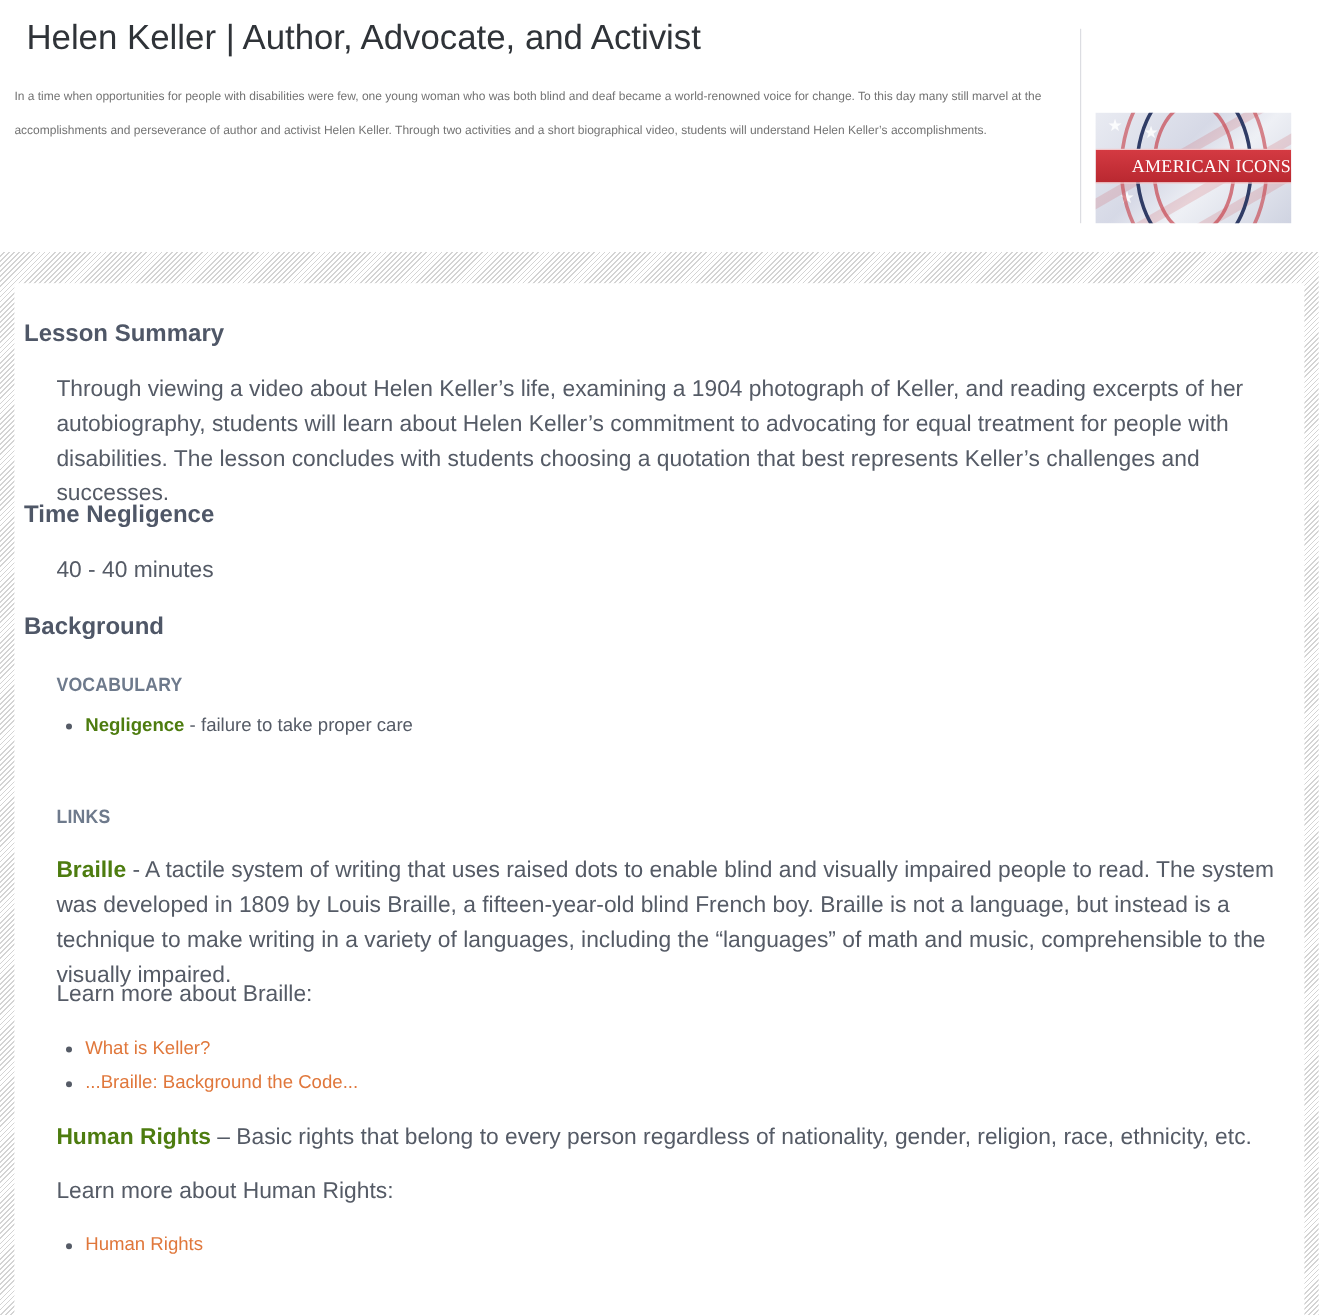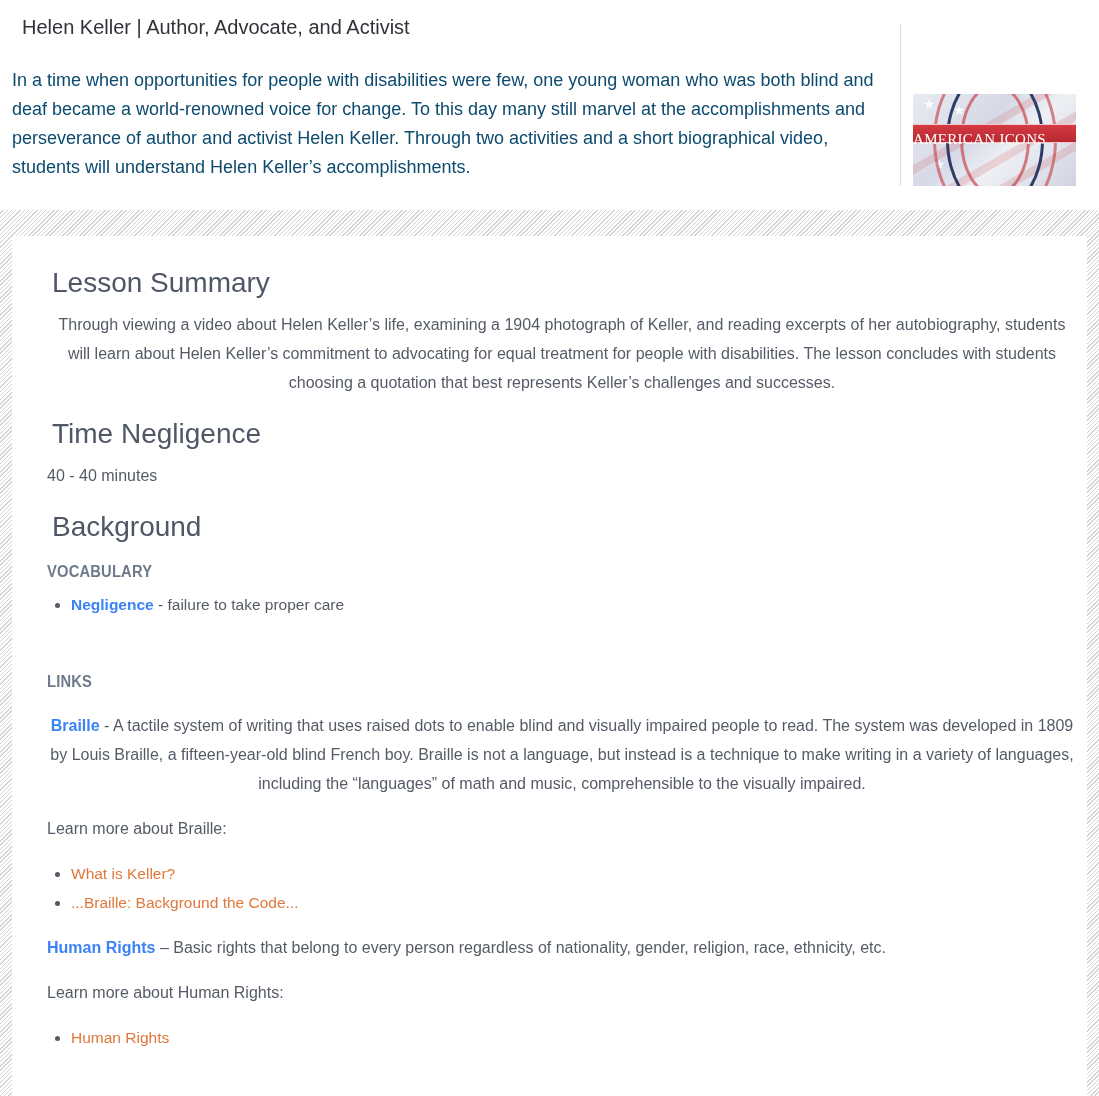--- a/index.html
+++ b/index.html
@@ -1,46 +1,46 @@
 <!DOCTYPE html>
 <html><head>
 <meta charset="utf-8">
 <style>
   * { box-sizing: border-box; margin: 0; padding: 0; }
   html, body { width: 1099px; height: 1096px; overflow: hidden; background: #fff; }
   body { font-family: "Liberation Sans", sans-serif; color: #5b6170; position: relative; }
 
   .header { position: absolute; left: 0; top: 0; width: 1099px; height: 210px; background: #fff; }
-  .page-title { position: absolute; left: 22px; top: 16px; font-size: 20px; font-weight: normal; color: #2f3338; letter-spacing: 0px; }
-  .page-desc { position: absolute; left: 12px; top: 66px; width: 880px; font-size: 18px; line-height: 29px; color: #0c4a6e; }
+  .page-title { position: absolute; left: 22px; top: 16px; font-size: 29px; font-weight: normal; color: #2f3338; letter-spacing: 0px; }
+  .page-desc { position: absolute; left: 12px; top: 66px; width: 880px; font-size: 10px; line-height: 29px; color: #737373; }
   .v-divider { position: absolute; left: 900px; top: 24px; width: 1px; height: 162px; background: #dcdde2; }
 
   .hero { position: absolute; left: 913px; top: 94px; width: 163px; height: 92px; overflow: hidden;
           background: linear-gradient(135deg, #e9ebf2 0%, #d6d9e6 40%, #eef0f5 60%, #cfd3e1 100%); }
   .hero .stripe { position: absolute; left: -20px; width: 220px; height: 8px; background: rgba(205,70,80,0.18); transform: rotate(-30deg); }
   .hero .ring { position: absolute; border-radius: 50%; }
   .hero .ring.r1 { left: 20px; top: -40px; width: 124px; height: 172px; border: 3px solid rgba(200,70,80,0.65); }
   .hero .ring.r2 { left: 33px; top: -26px; width: 98px; height: 144px; border: 3px solid #2f3c66; }
   .hero .ring.r3 { left: 47px; top: -10px; width: 70px; height: 112px; border: 3px solid rgba(200,70,80,0.7); }
   .hero .star { position: absolute; color: rgba(255,255,255,0.85); font-size: 14px; }
-  .hero .banner { position: absolute; left: 0; top: 30px; width: 163px; height: 19px;
+  .hero .banner { position: absolute; left: 0; top: 30px; width: 163px; height: 29px;
                   background: linear-gradient(#d43a42, #b92830); border-top: 1px solid #f2c9cb; border-bottom: 1px solid #f2c9cb;
-                  color: #fff; font-family: "Liberation Serif", serif; font-size: 15px; text-align: left; line-height: 28px; letter-spacing: 0.3px; }
+                  color: #fff; font-family: "Liberation Serif", serif; font-size: 15px; text-align: right; line-height: 28px; letter-spacing: 0.3px; }
 
   .hatch { position: absolute; left: 0; top: 210px; width: 1099px; height: 886px;
            background: repeating-linear-gradient(135deg, #ffffff 0px, #ffffff 2px, #d4d4d4 2px, #d4d4d4 3px); }
   .panel { position: absolute; left: 12px; top: 236px; width: 1075px; height: 860px; background: #fff; }
 
-  h2.section { position: absolute; left: 52px; font-size: 28px; font-weight: normal; color: #4f5767; }
-  .body-text { position: absolute; left: 47px; font-size: 16px; line-height: 29px; color: #555b66; text-align: center; }
+  h2.section { position: absolute; left: 20px; font-size: 20px; font-weight: bold; color: #4f5767; }
+  .body-text { position: absolute; left: 47px; font-size: 19px; line-height: 29px; color: #555b66; }
   .sub-head { position: absolute; left: 47px; font-size: 16px; font-weight: bold; color: #6e7a8c; letter-spacing: 0.2px; transform: scaleX(0.92); transform-origin: left; }
   ul.bullets { position: absolute; left: 47px; list-style: none; font-size: 15.5px; line-height: 29px; color: #555b66; }
   ul.bullets li { position: relative; padding-left: 24px; }
   ul.bullets li::before { content: ""; position: absolute; left: 8px; top: 13px; width: 5px; height: 5px; border-radius: 50%; background: #555b66; }
-  .term { font-weight: bold; color: #3b82f6; }
+  .term { font-weight: bold; color: #4d7c0f; }
   a.link { color: #e0773b; text-decoration: none; }
 </style>
 </head>
 <body>
 
 <div class="header">
   <h1 class="page-title">Helen Keller | Author, Advocate, and Activist</h1>
   <p class="page-desc">In a time when opportunities for people with disabilities were few, one young woman who was both blind and deaf became a world-renowned voice for change. To this day many still marvel at the accomplishments and perseverance of author and activist Helen Keller. Through two activities and a short biographical video, students will understand Helen Keller’s accomplishments.</p>
   <div class="v-divider"></div>
   <div class="hero">

